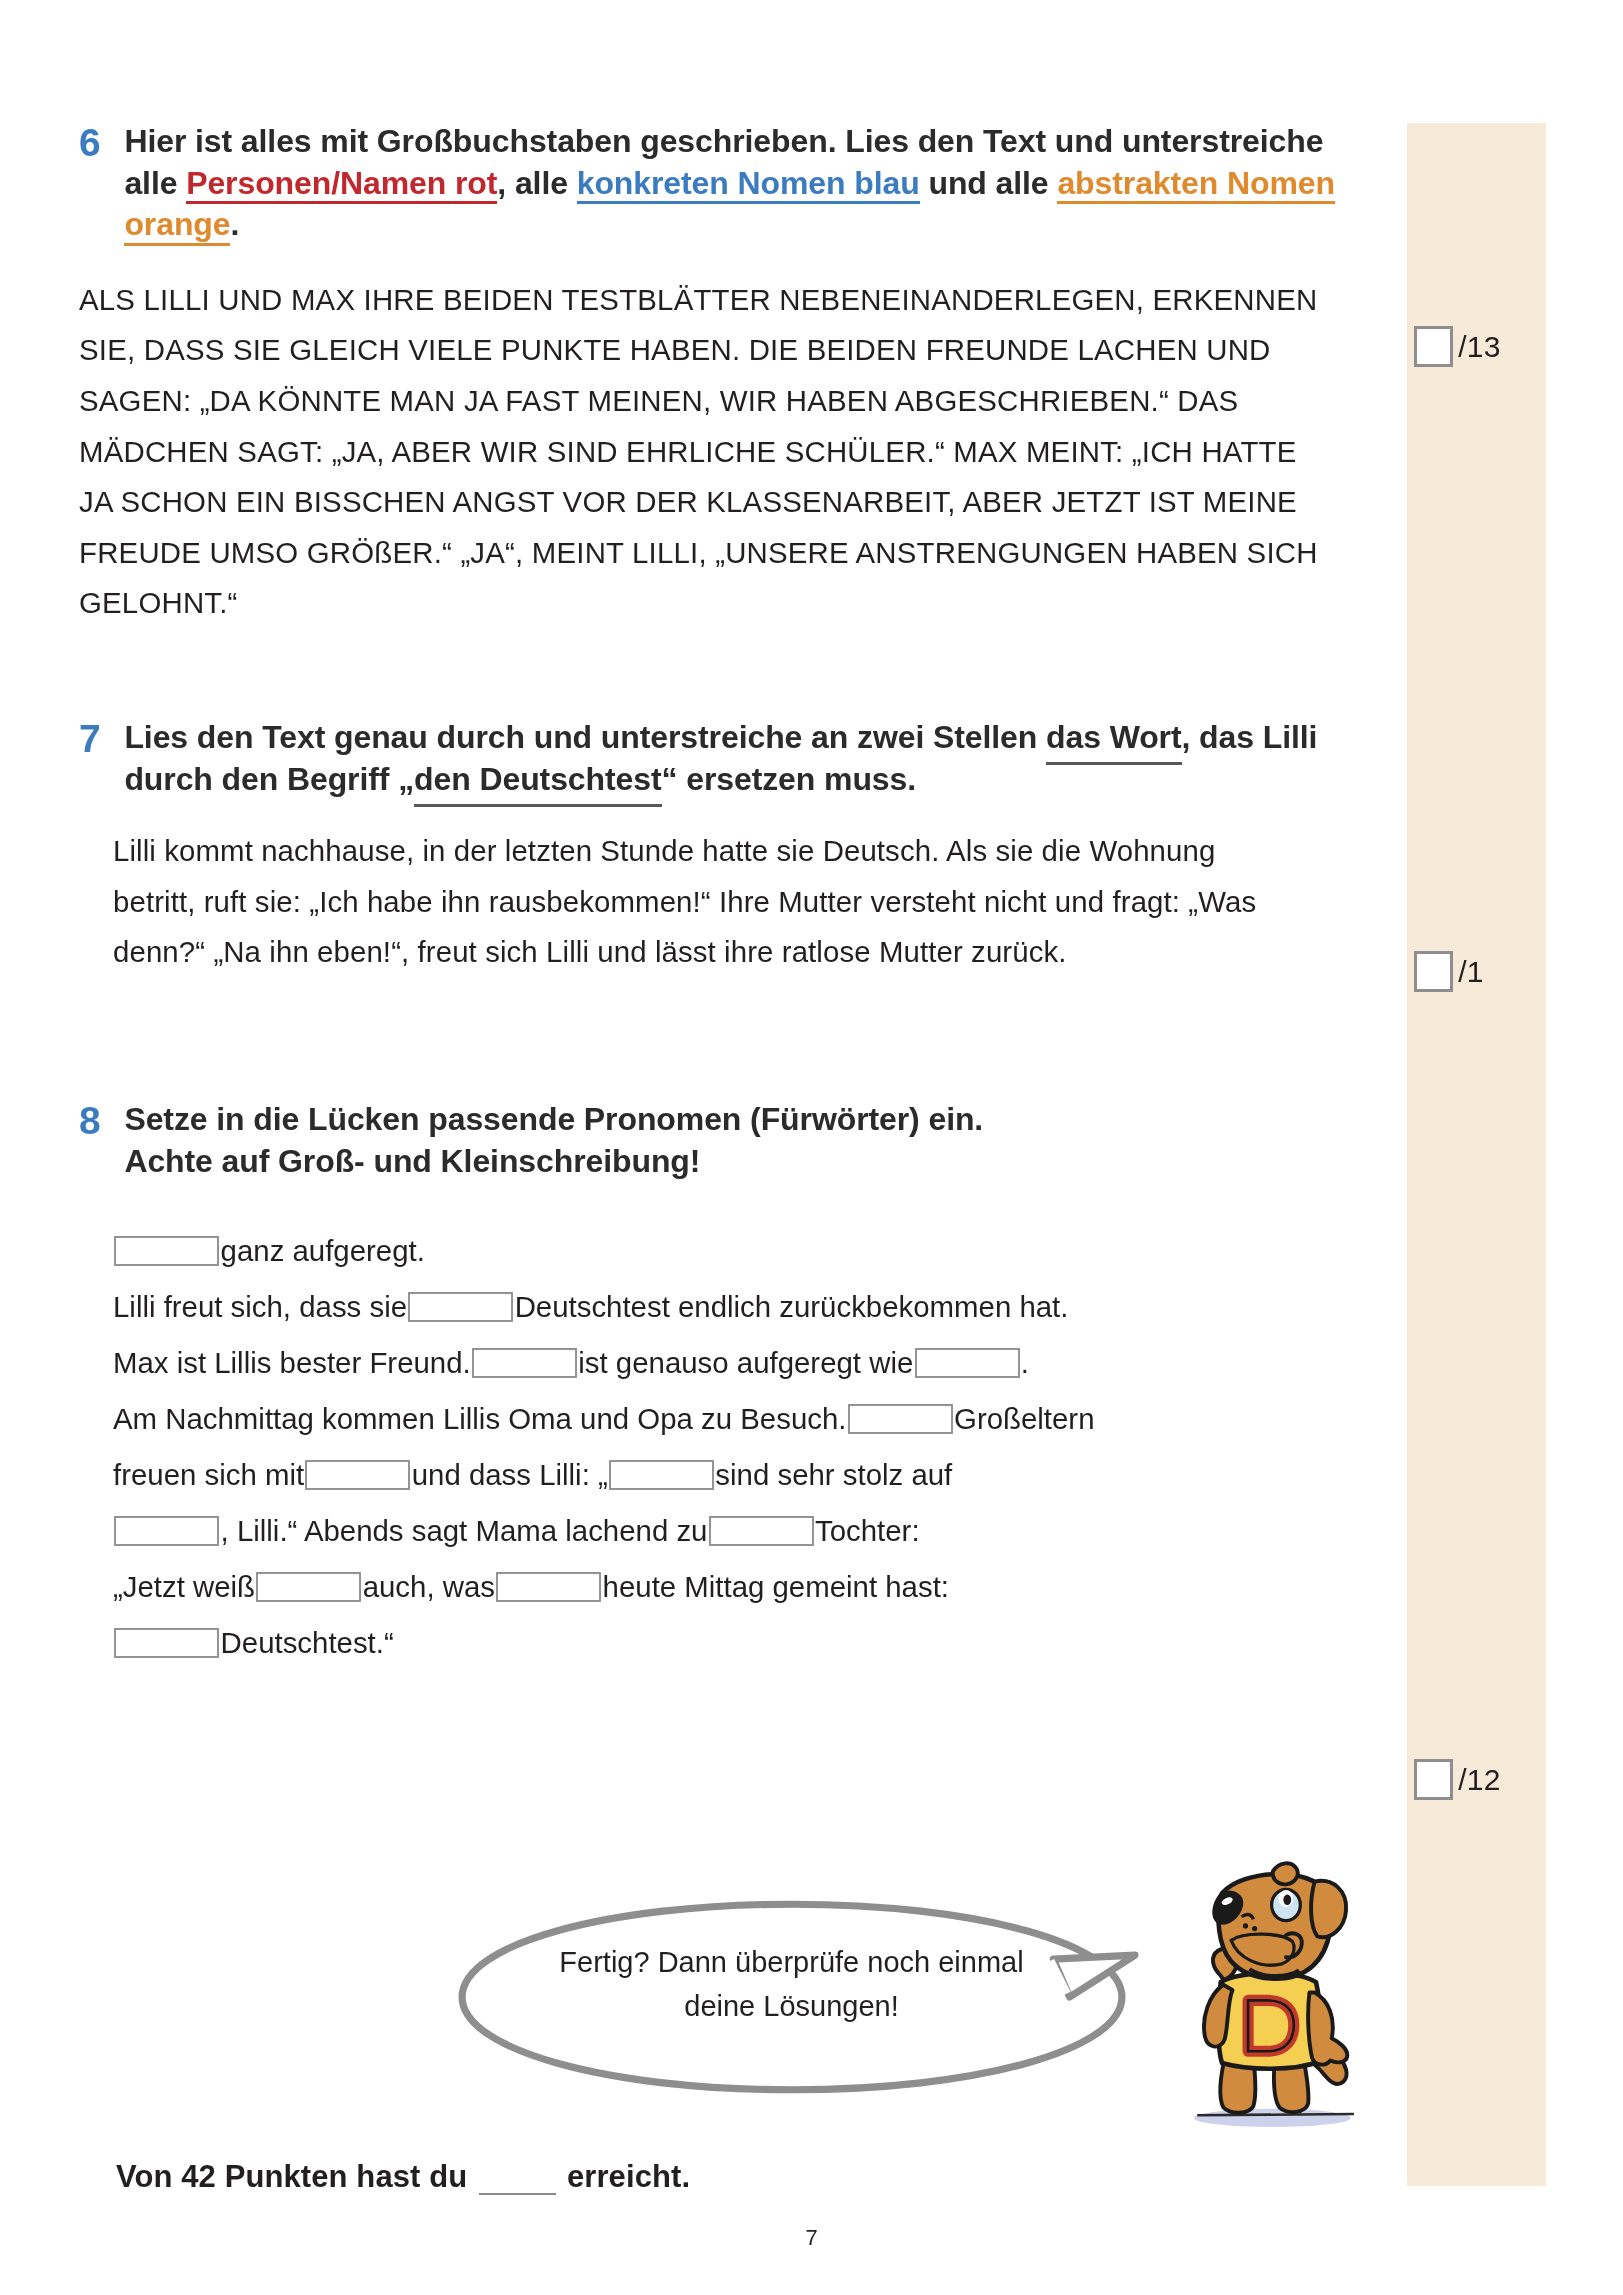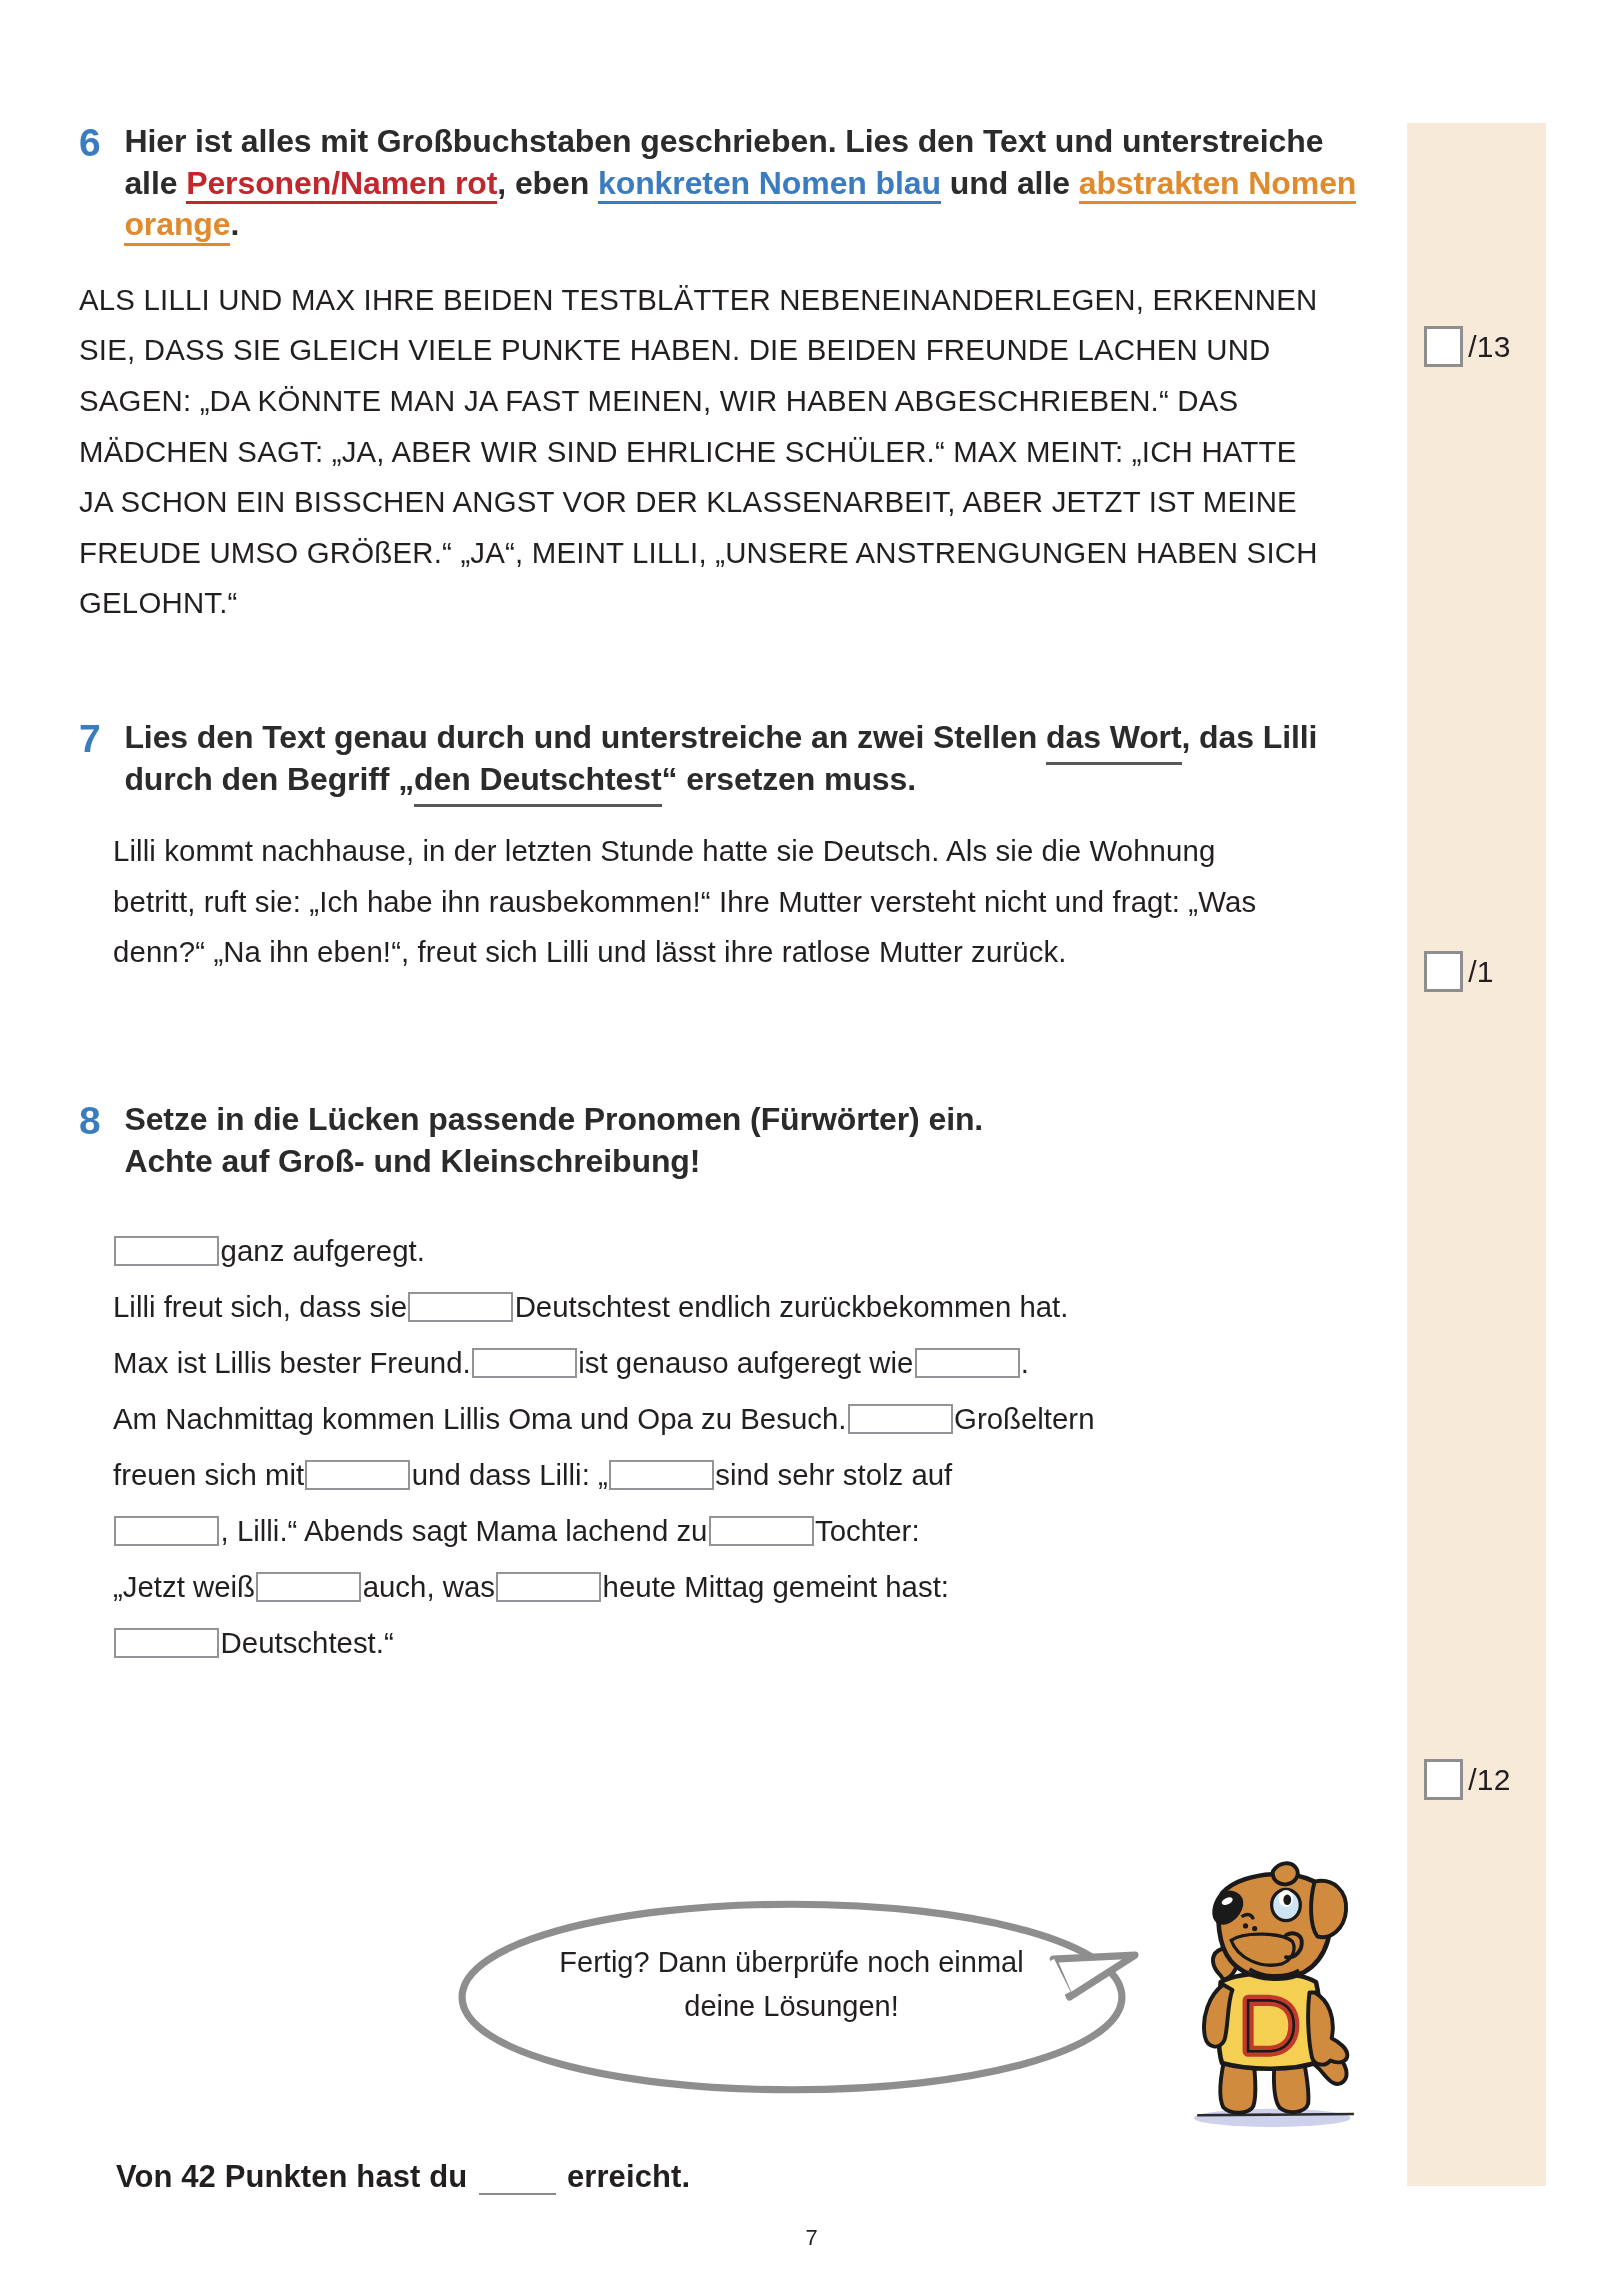--- a/index.html
+++ b/index.html
@@ -25,21 +25,21 @@
   .score-sidebar {
     position: absolute;
     left: 1407px;
     top: 123px;
     width: 139px;
     height: 2063px;
     background: #f7ead8;
   }
   .score-row {
     position: absolute;
-    left: 17px;
+    left: 7px;
     display: flex;
     align-items: center;
     gap: 5.2px;
   }
   .score-box {
     width: 39px;
     height: 41px;
     background: #ffffff;
     border: 3.9px solid #8e8e8e;
     box-sizing: border-box;
@@ -222,21 +222,21 @@
       <div class="score-box"></div>
       <div class="score-denom">/12</div>
     </div>
   </div>
 
   <div class="content">
 
     <div class="task" style="top: 121px;">
       <div class="task-head">
         <div class="task-num">6</div>
-        <div class="task-title"><span>Hier ist alles mit Großbuchstaben geschrieben. Lies den Text und unterstreiche alle </span><span class="u-red">Personen/Namen rot</span><span>, eben </span><span class="u-blue">konkreten Nomen blau</span><span> und alle </span><span class="u-orange">abstrakten Nomen orange</span><span>.</span></div>
+        <div class="task-title"><span>Hier ist alles mit Großbuchstaben geschrieben. Lies den Text und unterstreiche alle </span><span class="u-red">Personen/Namen rot</span><span>, alle </span><span class="u-blue">konkreten Nomen blau</span><span> und alle </span><span class="u-orange">abstrakten Nomen orange</span><span>.</span></div>
       </div>
       <div class="body-text caps" style="margin-top: 29px; width: 1243px;">ALS LILLI UND MAX IHRE BEIDEN TESTBLÄTTER NEBENEINANDERLEGEN, ERKENNEN SIE, DASS SIE GLEICH VIELE PUNKTE HABEN. DIE BEIDEN FREUNDE LACHEN UND SAGEN: „DA KÖNNTE MAN JA FAST MEINEN, WIR HABEN ABGESCHRIEBEN.“ DAS MÄDCHEN SAGT: „JA, ABER WIR SIND EHRLICHE SCHÜLER.“ MAX MEINT: „ICH HATTE JA SCHON EIN BISSCHEN ANGST VOR DER KLASSENARBEIT, ABER JETZT IST MEINE FREUDE UMSO GRÖßER.“ „JA“, MEINT LILLI, „UNSERE ANSTRENGUNGEN HABEN SICH GELOHNT.“</div>
     </div>
 
     <div class="task" style="top: 717px;">
       <div class="task-head">
         <div class="task-num">7</div>
         <div class="task-title"><span>Lies den Text genau durch und unterstreiche an zwei Stellen </span><span class="u-dark">das Wort</span><span>, das Lilli durch den Begriff „</span><span class="u-dark">den Deutschtest</span><span>“ ersetzen muss.</span></div>
       </div>
       <div class="body-text" style="margin-top: 26px; margin-left: 34px; width: 1191px;">Lilli kommt nachhause, in der letzten Stunde hatte sie Deutsch. Als sie die Wohnung betritt, ruft sie: „Ich habe ihn rausbekommen!“ Ihre Mutter versteht nicht und fragt: „Was denn?“ „Na ihn eben!“, freut sich Lilli und lässt ihre ratlose Mutter zurück.</div>

